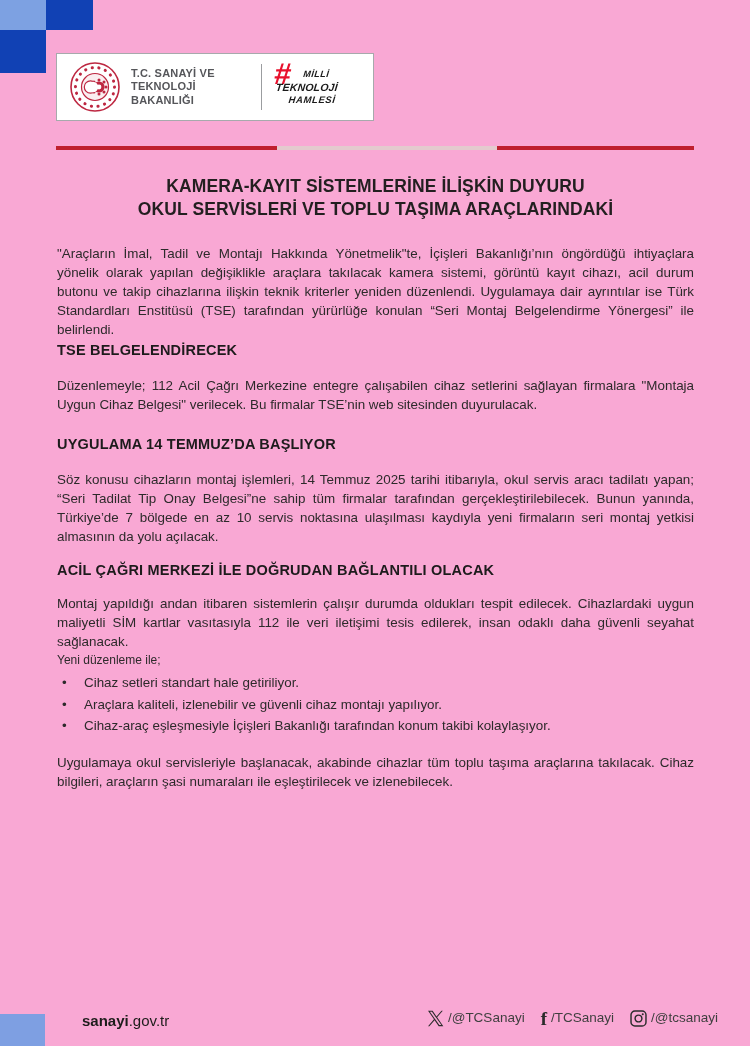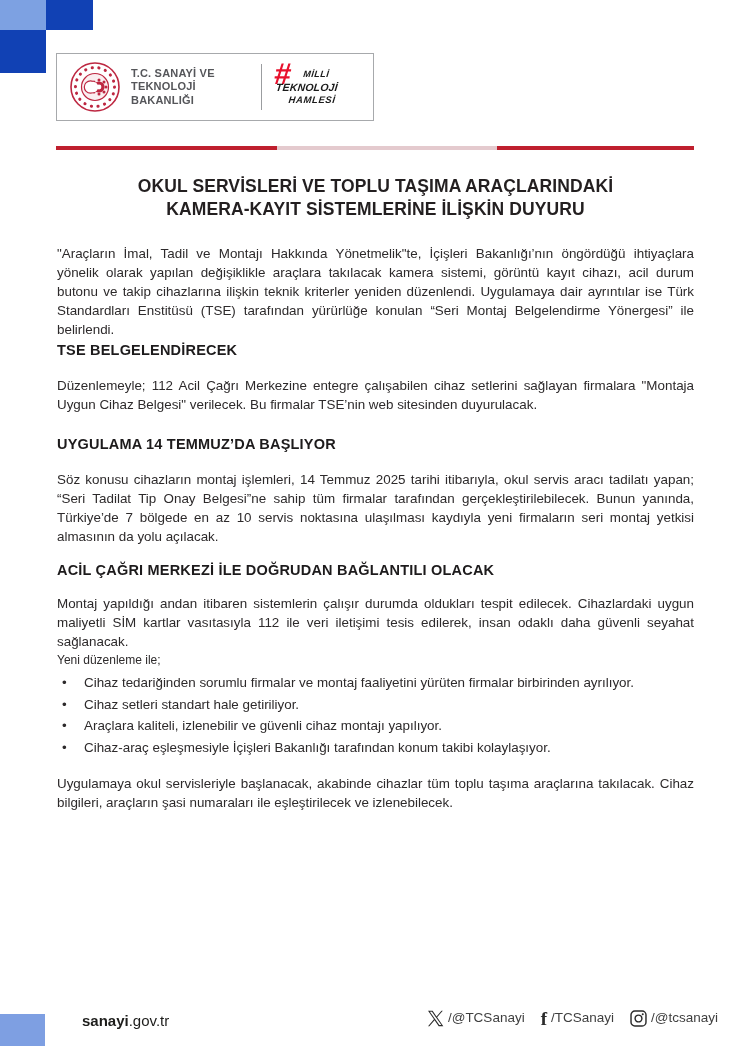--- a/index.html
+++ b/index.html
@@ -1,19 +1,19 @@
 <!DOCTYPE html>
 <html lang="tr"><head>
 <meta charset="utf-8">
 <style>
   * { margin: 0; padding: 0; box-sizing: border-box; }
   body { background: #e9e9e9; font-family: "Liberation Sans", sans-serif; }
   .page {
     position: relative; width: 750px; height: 1046px; margin: 0 auto;
-    background: #ffffff; overflow: hidden; color: #2d2a2b;
+    background: #f9a8d4; overflow: hidden; color: #2d2a2b;
   }
   
   .sq { position: absolute; }
   .sq-light { left: 0; top: 0; width: 46px; height: 30px; background: #7da1e2; }
   .sq-dark-r { left: 46px; top: 0; width: 47px; height: 30px; background: #1141b4; }
   .sq-dark-b { left: 0; top: 30px; width: 46px; height: 43px; background: #1141b4; }
 
   
   .logobox {
     position: absolute; left: 56px; top: 53px; width: 318px; height: 68px;
@@ -124,37 +124,36 @@
       </div>
     </div>
   </div>
 
   <div class="redline">
     <div class="redline-mid"></div>
   </div>
 
   <div class="content">
     <div class="doc-title">
+      <div>KAMERA-KAYIT SİSTEMLERİNE İLİŞKİN DUYURU</div>
       <div>OKUL SERVİSLERİ VE TOPLU TAŞIMA ARAÇLARINDAKİ</div>
-      <div>KAMERA-KAYIT SİSTEMLERİNE İLİŞKİN DUYURU</div>
     </div>
 
     <p class="body-text intro">"Araçların İmal, Tadil ve Montajı Hakkında Yönetmelik"te, İçişleri Bakanlığı’nın öngördüğü ihtiyaçlara yönelik olarak yapılan değişiklikle araçlara takılacak kamera sistemi, görüntü kayıt cihazı, acil durum butonu ve takip cihazlarına ilişkin teknik kriterler yeniden düzenlendi. Uygulamaya dair ayrıntılar ise Türk Standardları Enstitüsü (TSE) tarafından yürürlüğe konulan “Seri Montaj Belgelendirme Yönergesi” ile belirlendi.</p>
 
     <div class="sec-heading h-tse">TSE BELGELENDİRECEK</div>
     <p class="body-text p-tse">Düzenlemeyle; 112 Acil Çağrı Merkezine entegre çalışabilen cihaz setlerini sağlayan firmalara "Montaja Uygun Cihaz Belgesi" verilecek. Bu firmalar TSE’nin web sitesinden duyurulacak.</p>
 
     <div class="sec-heading h-uyg">UYGULAMA 14 TEMMUZ’DA BAŞLIYOR</div>
     <p class="body-text p-uyg">Söz konusu cihazların montaj işlemleri, 14 Temmuz 2025 tarihi itibarıyla, okul servis aracı tadilatı yapan; “Seri Tadilat Tip Onay Belgesi”ne sahip tüm firmalar tarafından gerçekleştirilebilecek. Bunun yanında, Türkiye’de 7 bölgede en az 10 servis noktasına ulaşılması kaydıyla yeni firmaların seri montaj yetkisi almasının da yolu açılacak.</p>
 
     <div class="sec-heading h-acil">ACİL ÇAĞRI MERKEZİ İLE DOĞRUDAN BAĞLANTILI OLACAK</div>
     <p class="body-text p-acil">Montaj yapıldığı andan itibaren sistemlerin çalışır durumda oldukları tespit edilecek. Cihazlardaki uygun maliyetli SİM kartlar vasıtasıyla 112 ile veri iletişimi tesis edilerek, insan odaklı daha güvenli seyahat sağlanacak.</p>
     <div class="list-intro">Yeni düzenleme ile;</div>
     <ul class="bullets">
-      <li>Cihaz tedariğinden sorumlu firmalar ve montaj faaliyetini yürüten firmalar birbirinden ayrılıyor.</li>
       <li>Cihaz setleri standart hale getiriliyor.</li>
       <li>Araçlara kaliteli, izlenebilir ve güvenli cihaz montajı yapılıyor.</li>
       <li>Cihaz-araç eşleşmesiyle İçişleri Bakanlığı tarafından konum takibi kolaylaşıyor.</li>
     </ul>
 
     <p class="body-text closing">Uygulamaya okul servisleriyle başlanacak, akabinde cihazlar tüm toplu taşıma araçlarına takılacak. Cihaz bilgileri, araçların şasi numaraları ile eşleştirilecek ve izlenebilecek.</p>
   </div>
 
   <div class="footer-square"></div>
   <div class="footer-site"><b>sanayi</b><span>.gov.tr</span></div>

